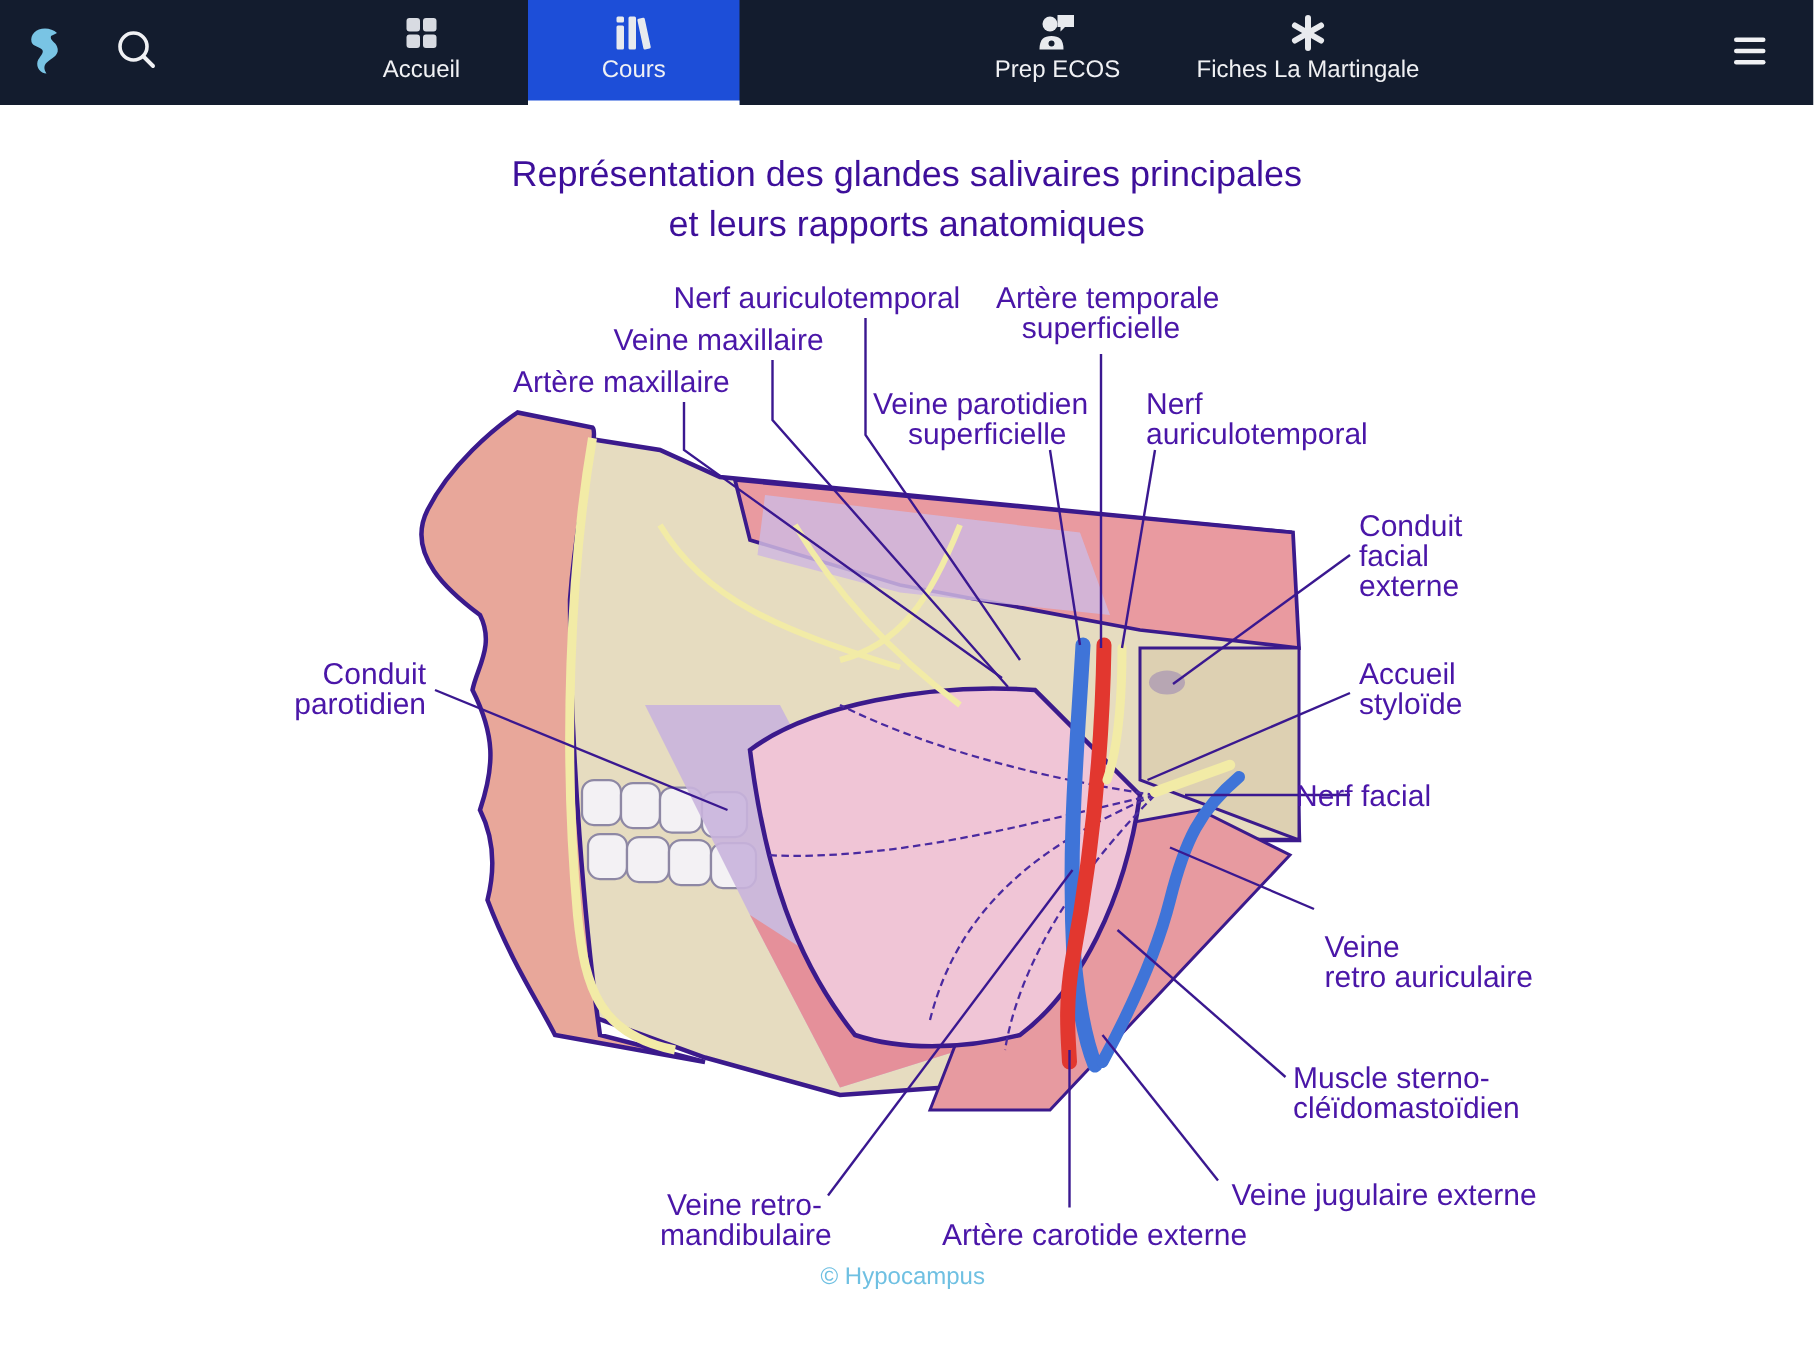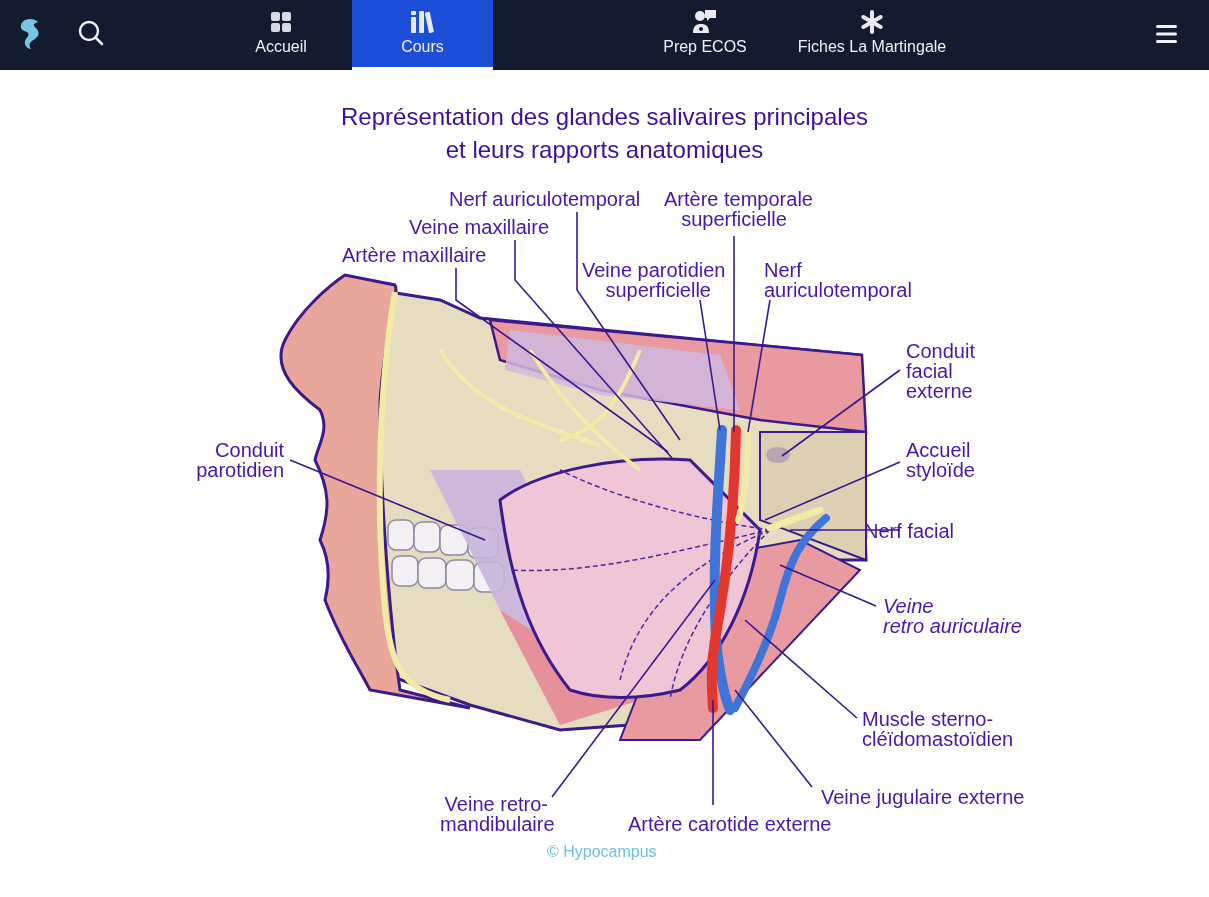--- a/index.html
+++ b/index.html
@@ -187,21 +187,21 @@
 <div class="lab" style="left:906px;top:341px;">
   <div>Conduit</div>
   <div>facial</div>
   <div>externe</div>
 </div>
 <div class="lab" style="left:906px;top:440px;">
   <div>Accueil</div>
   <div>styloïde</div>
 </div>
 <div class="lab" style="left:864px;top:521px;">Nerf facial</div>
-<div class="lab" style="left:883px;top:596px;font-style:italic;">
+<div class="lab" style="left:883px;top:622px;">
   <div>Veine</div>
   <div>retro auriculaire</div>
 </div>
 <div class="lab" style="left:862px;top:709px;">
   <div>Muscle sterno-</div>
   <div>cléïdomastoïdien</div>
 </div>
 <div class="lab" style="left:821px;top:787px;">Veine jugulaire externe</div>
 <div class="lab" style="left:628px;top:814px;">Artère carotide externe</div>
 <div class="lab r" style="left:440px;top:794px;width:108px;">

